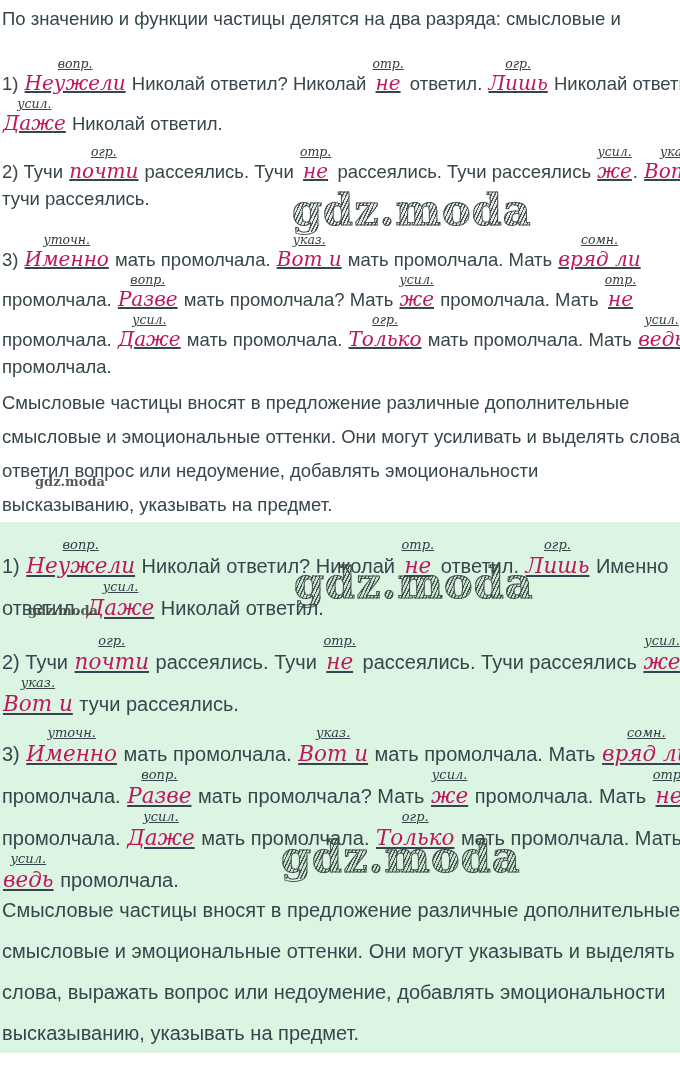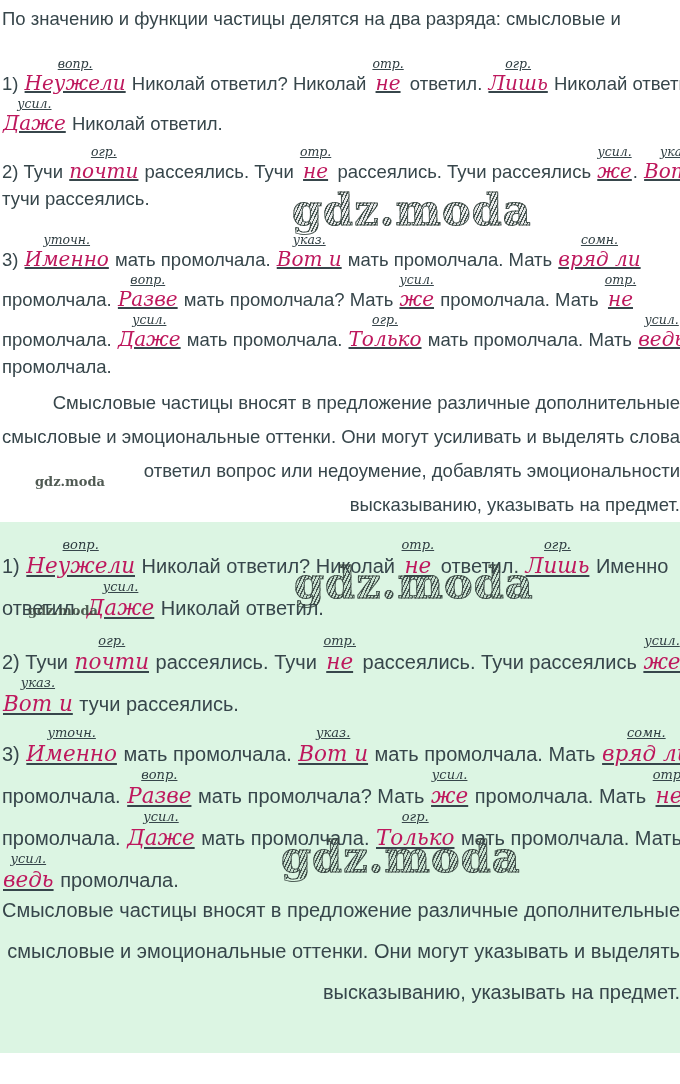--- a/index.html
+++ b/index.html
@@ -22,21 +22,21 @@
   .sec-green .ln:nth-child(5){margin-top:8px;}
   .pt{display:inline-block; vertical-align:baseline; margin:0 1px; text-align:center;text-decoration:underline;}
   .tag{display:block; font-family:"DejaVu Serif",serif; font-style:italic; color:#2e3c40;}
   .sec-white .tag{font-size:12.5px; height:13px; line-height:13px;}
   .sec-green .tag{font-size:13px; height:14px; line-height:14px;}
   .w{display:block; font-family:"DejaVu Serif",serif; font-style:italic; color:#be185d;}
   .sec-white .w{font-size:20px; line-height:27px;}
   .sec-green .w{font-size:21.5px; line-height:28px;}
   .para{margin-top:6px;}
   .sec-green .para{margin-top:10px;}
-  .pln{white-space:nowrap;text-align:right;}
+  .pln{white-space:nowrap;}
   .sec-white .pln{line-height:34px;}
   .sec-green .pln{line-height:41px;}
   .wm-lg{
     position:absolute; font-family:"DejaVu Serif",serif; font-weight:bold;
     font-size:43px; line-height:43px; letter-spacing:1px;
     color:transparent;
     background:repeating-linear-gradient(115deg, rgba(62,76,72,.95) 0 1.2px, rgba(62,76,72,.12) 1.2px 3.2px);
     -webkit-background-clip:text; background-clip:text;
     -webkit-text-stroke:1px rgba(55,68,64,.85);
     pointer-events:none;
@@ -83,20 +83,21 @@
         <div class="ln"><span>2) Тучи </span><span class="pt"><span class="tag">огр.</span><span class="w">почти</span></span><span> рассеялись. Тучи </span><span class="pt"><span class="tag">отр.</span><span class="w">не</span></span><span> рассеялись. Тучи рассеялись </span><span class="pt"><span class="tag">усил.</span><span class="w">же</span></span></div>
         <div class="ln"><span class="pt"><span class="tag">указ.</span><span class="w">Вот и</span></span><span> тучи рассеялись.</span></div>
         <div class="ln"><span>3) </span><span class="pt"><span class="tag">уточн.</span><span class="w">Именно</span></span><span> мать промолчала. </span><span class="pt"><span class="tag">указ.</span><span class="w">Вот и</span></span><span> мать промолчала. Мать </span><span class="pt"><span class="tag">сомн.</span><span class="w">вряд ли</span></span></div>
         <div class="ln"><span>промолчала. </span><span class="pt"><span class="tag">вопр.</span><span class="w">Разве</span></span><span> мать промолчала? Мать </span><span class="pt"><span class="tag">усил.</span><span class="w">же</span></span><span> промолчала. Мать </span><span class="pt"><span class="tag">отр.</span><span class="w">не</span></span></div>
         <div class="ln"><span>промолчала. </span><span class="pt"><span class="tag">усил.</span><span class="w">Даже</span></span><span> мать промолчала. </span><span class="pt"><span class="tag">огр.</span><span class="w">Только</span></span><span> мать промолчала. Мать</span></div>
         <div class="ln"><span class="pt"><span class="tag">усил.</span><span class="w">ведь</span></span><span> промолчала.</span></div>
       </div>
     <div class="para">
         <div class="pln">Смысловые частицы вносят в предложение различные дополнительные</div>
         <div class="pln">смысловые и эмоциональные оттенки. Они могут указывать и выделять</div>
+        <div class="pln">слова, выражать вопрос или недоумение, добавлять эмоциональности</div>
         <div class="pln">высказыванию, указывать на предмет.</div>
       </div>
   </div>
 
   <div class="wm-lg" id="wm1">gdz.moda</div>
   <div class="wm-lg" id="wm2">gdz.moda</div>
   <div class="wm-lg" id="wm3">gdz.moda</div>
   <div class="wm-sm" id="wms1">gdz.moda</div>
   <div class="wm-sm" id="wms2">gdz.moda</div>
 

